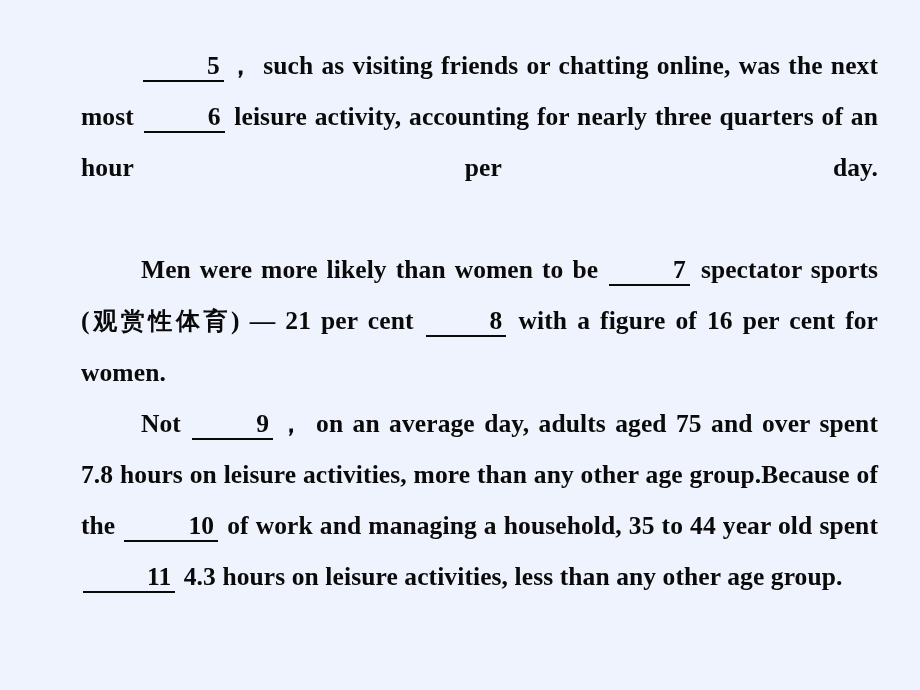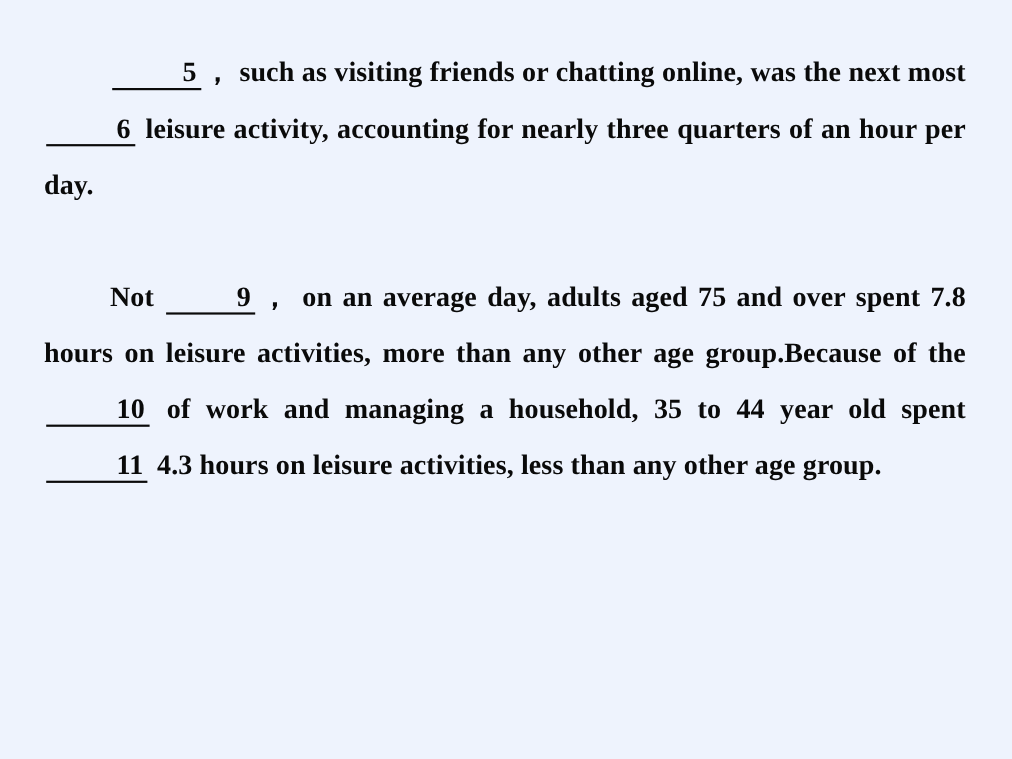--- a/index.html
+++ b/index.html
@@ -23,20 +23,21 @@
     box-sizing: border-box;
     padding: 40px 42px 0 40px;
   }
 
   .body-text {
     font-size: 25.5px;
     font-weight: bold;
     color: #0a0a0a;
     line-height: 51px;
     letter-spacing: 0.1px;
+    margin-left: 41px;
   }
 
   p.para {
     margin: 0;
     text-align: justify;
     text-justify: inter-word;
     text-indent: 60px;
     -webkit-hyphens: none;
     hyphens: none;
   }
@@ -75,17 +76,18 @@
   .emdash { letter-spacing: 0; }
 </style>
 </head>
 <body>
 
 <div class="slide">
   <div class="body-text">
 
     <p class="para"><span class="blank w1">5</span><span>，</span><span>  such as visiting friends or chatting online, was the next most </span><span class="blank w1">6</span><span> leisure activity, accounting for nearly three quarters of an hour per day.</span></p>
 
+    <p class="para last-ragged"><span>Men were more likely than women to be </span><span class="blank w1">7</span><span> spectator sports (</span><span class="cn">观赏性体育</span><span>) </span><span class="emdash">—</span><span> 21 per cent </span><span class="blank w1">8</span><span> with a figure of 16 per cent for women.</span></p>
 
     <p class="para last-ragged"><span>Not </span><span class="blank w1">9</span><span>，</span><span>  on an average day, adults aged 75 and over spent 7.8 hours on leisure activities, more than any other age group.Because of the </span><span class="blank w2">10</span><span> of work and managing a household, 35  to 44 year old spent </span><span class="blank w2">11</span><span> 4.3 hours on leisure activities, less than any other age group.</span></p>
 
   </div>
 </div>
 
 </body></html>

